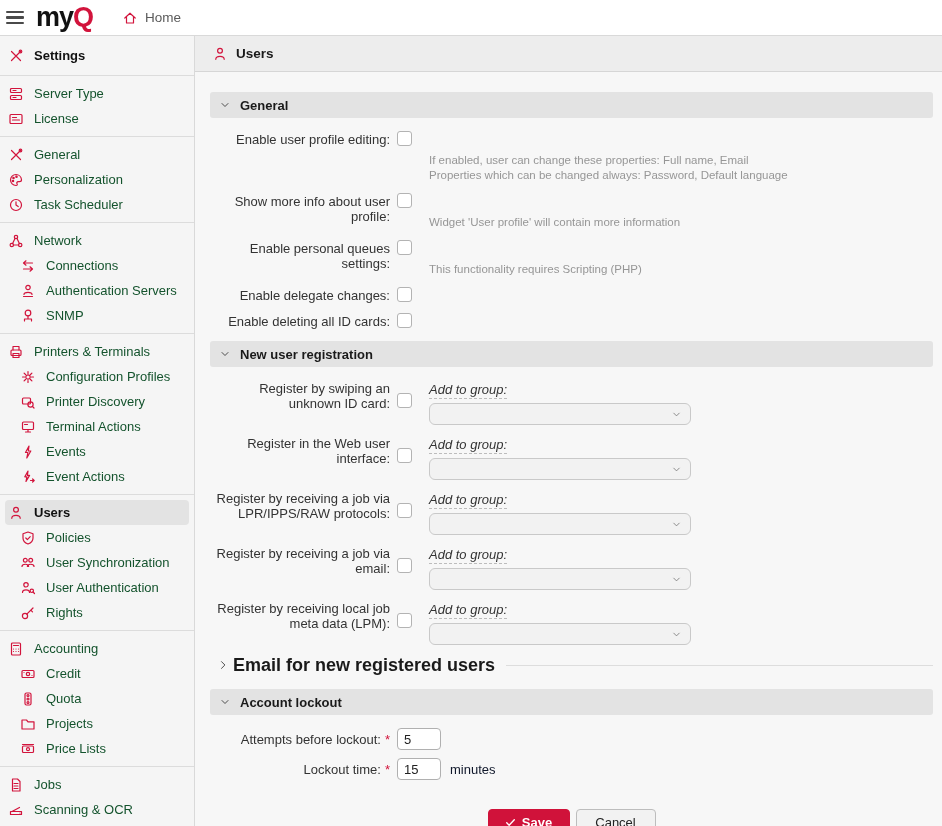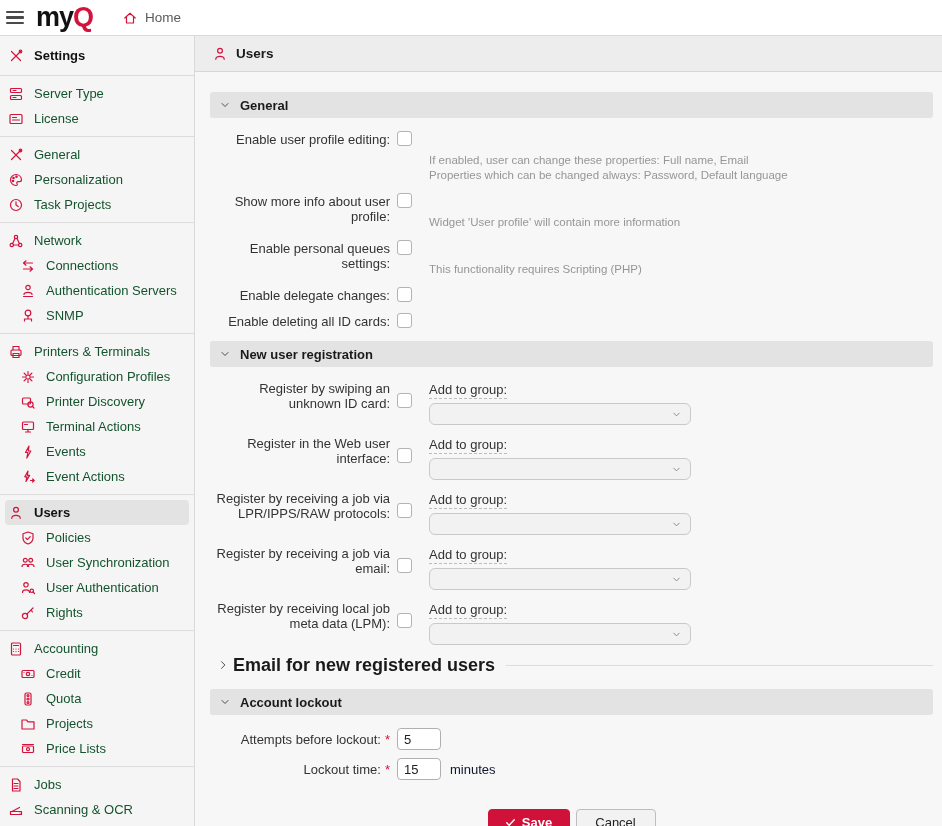--- a/index.html
+++ b/index.html
@@ -48,21 +48,21 @@
   .grow { display:flex; margin-bottom:10px; }
   .flabel { width:180px; flex:0 0 180px; text-align:right; font-size:13px; line-height:15px; color:#333; padding-top:1px; }
   .cbwrap { margin-left:7px; }
   .checkbox { appearance:none; -webkit-appearance:none; width:15px; height:15px; border:1px solid #b3b3b3; border-radius:3px; background:#fff; cursor:pointer; display:block; }
   .ghints { margin-left:17px; padding-top:22px; }
   .hint { font-size:11.5px; line-height:15px; color:#969696; }
 
   
   .rrow { display:flex; margin-bottom:10px; }
   .rrow .cbwrap { margin-top:13px; }
-  .rcol { margin-left:17px; }
+  .rcol { margin-left:17px;font-style:italic; }
   .addlabel { display:inline-block; font-size:13px; color:#333; border-bottom:1px dashed #bcbcbc; padding-bottom:1px; }
   .select { margin-top:4px; width:262px; height:22px; background:#f2f2f2; border:1px solid #c9c9c9; border-radius:6px; display:flex; align-items:center; justify-content:flex-end; padding-right:8px; color:#777; cursor:pointer; }
   .select .icon { width:11px; height:11px; flex-basis:11px; }
   .select .icon svg { width:11px; height:11px; }
 
   
   .collapsed-header { display:flex; align-items:center; gap:4px; margin:0 0 14px 7px; font-size:18px; font-weight:bold; color:#1a1a1a; cursor:pointer; height:20px; }
   .hline { flex:1; height:1px; background:#ddd; margin-left:7px; }
 
   
@@ -159,21 +159,21 @@
           </span>
           <span>Personalization</span>
         </div>
         <div class="side-item">
           <span class="icon red">
             <svg viewBox="0 0 16 16" fill="none" stroke="currentColor" stroke-width="1.2" stroke-linecap="round" stroke-linejoin="round">
               <circle cx="8" cy="8" r="5.5"></circle>
               <path d="M8 4.8V8l2.2 1.6"></path>
             </svg>
           </span>
-          <span>Task Projects</span>
+          <span>Task Scheduler</span>
         </div>
         <div class="side-divider"></div>
         <div class="side-item">
           <span class="icon red">
             <svg viewBox="0 0 16 16" fill="none" stroke="currentColor" stroke-width="1.2" stroke-linecap="round" stroke-linejoin="round">
               <circle cx="8" cy="4" r="1.7"></circle>
               <circle cx="3.8" cy="12" r="1.7"></circle>
               <circle cx="12.2" cy="12" r="1.7"></circle>
               <path d="M7 5.4 4.6 10.6M9 5.4l2.4 5.2M5.5 12h5"></path>
             </svg>

